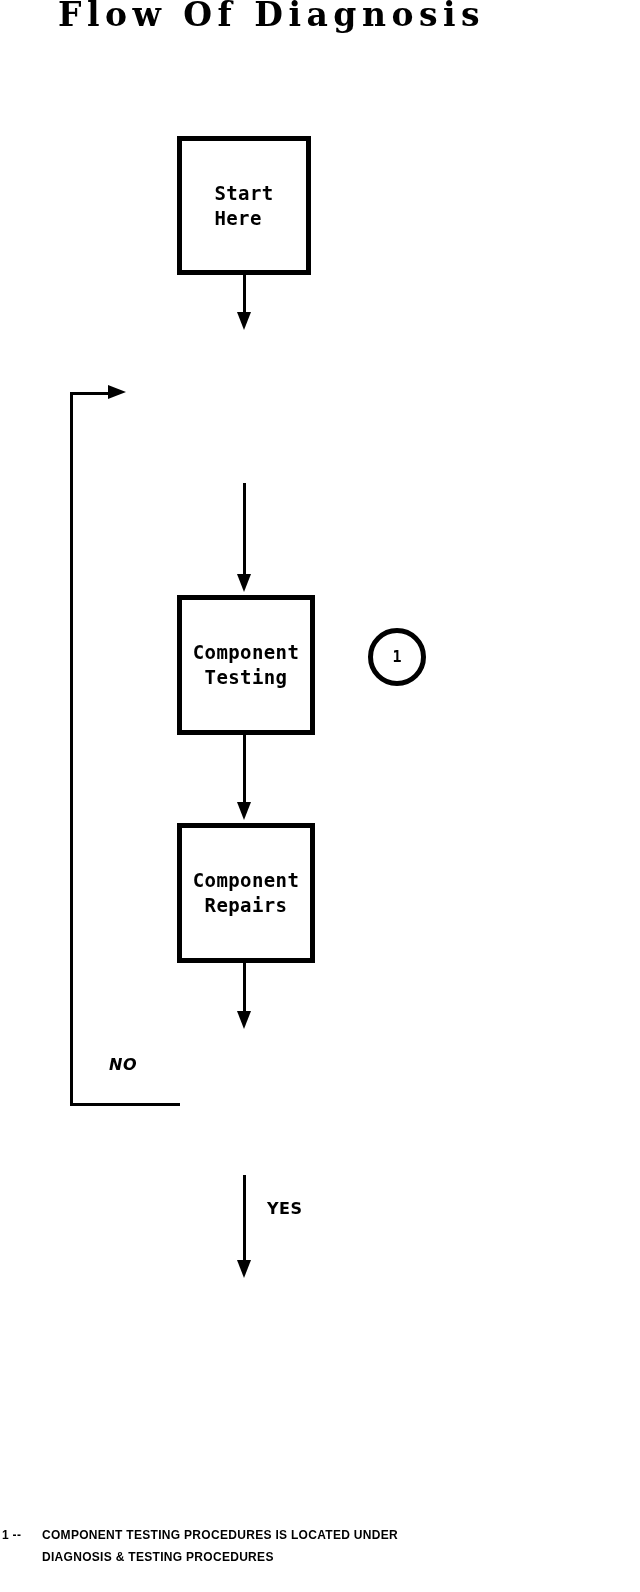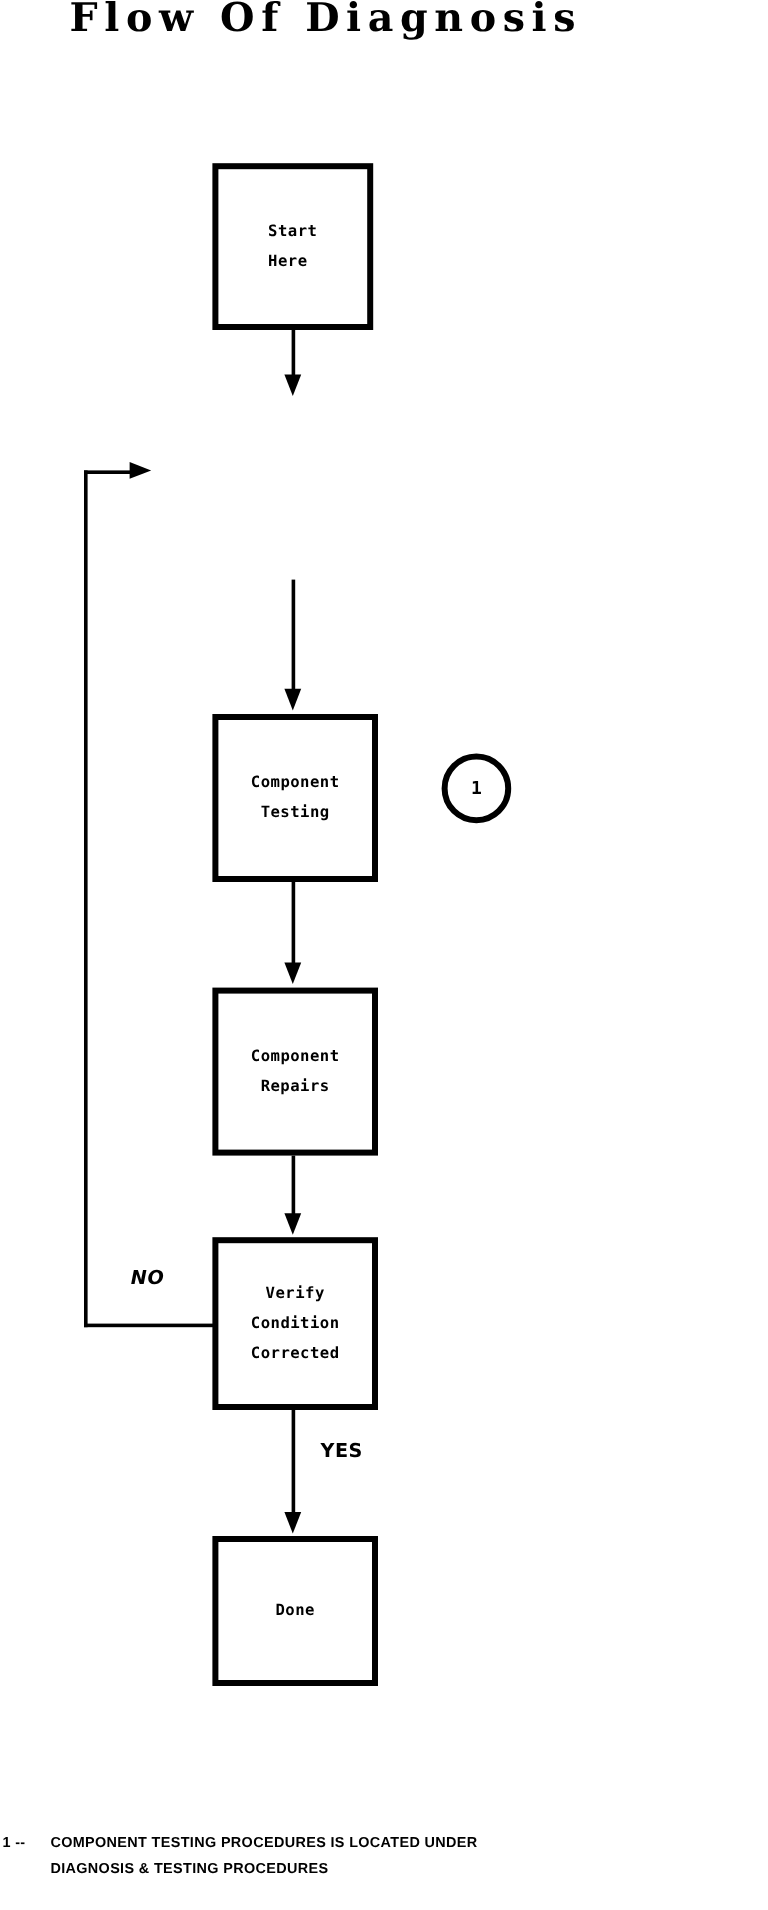--- a/index.html
+++ b/index.html
@@ -45,21 +45,21 @@
     border: 5px solid #000000;
     background: #ffffff;
     display: flex;
     align-items: center;
     justify-content: center;
     text-align: center;
   }
   .node .node-label {
     font-family: "DejaVu Sans Mono", monospace;
     font-weight: bold;
-    font-size: 13px;
+    font-size: 19px;
     line-height: 25px;
     letter-spacing: 0.4px;
     white-space: pre-line;
     color: #000;
   }
 
   #node-start        { left: 177px; top: 136px;  width: 134px; height: 139px; }
   #node-visual       { left: 126px; top: 343px;  width: 237px; height: 140px; }
   #node-testing      { left: 177px; top: 595px;  width: 138px; height: 140px; }
   #node-repairs      { left: 177px; top: 823px;  width: 138px; height: 140px; }
@@ -200,40 +200,32 @@
   <div class="arrowhead-down" id="conn3-arrow"></div>
 
   <div class="node" id="node-repairs">
     <span class="node-label">Component
 Repairs</span>
   </div>
 
   <div class="conn-line vline" id="conn4-line"></div>
   <div class="arrowhead-down" id="conn4-arrow"></div>
 
-  <div class="node" id="node-verify">
-    <span class="node-label">Verify
-Condition
-Corrected</span>
-  </div>
 
   <div class="conn-line hline" id="fb-h-bottom"></div>
   <div class="conn-line vline" id="fb-v"></div>
   <div class="conn-line hline" id="fb-h-top"></div>
   <div class="arrowhead-right" id="fb-arrow"></div>
 
   <div class="edge-label" id="label-no">NO</div>
 
   <div class="conn-line vline" id="conn5-line"></div>
   <div class="arrowhead-down" id="conn5-arrow"></div>
 
   <div class="edge-label" id="label-yes">YES</div>
 
-  <div class="node" id="node-done">
-    <span class="node-label">Done</span>
-  </div>
 
   <div class="footnote">
     <span class="footnote-line"><span class="footnote-marker">1 --</span><span>COMPONENT TESTING PROCEDURES IS LOCATED UNDER</span></span>
     <span class="footnote-indent">DIAGNOSIS &amp; TESTING PROCEDURES</span>
   </div>
 
 </div>
 
 </body></html>

